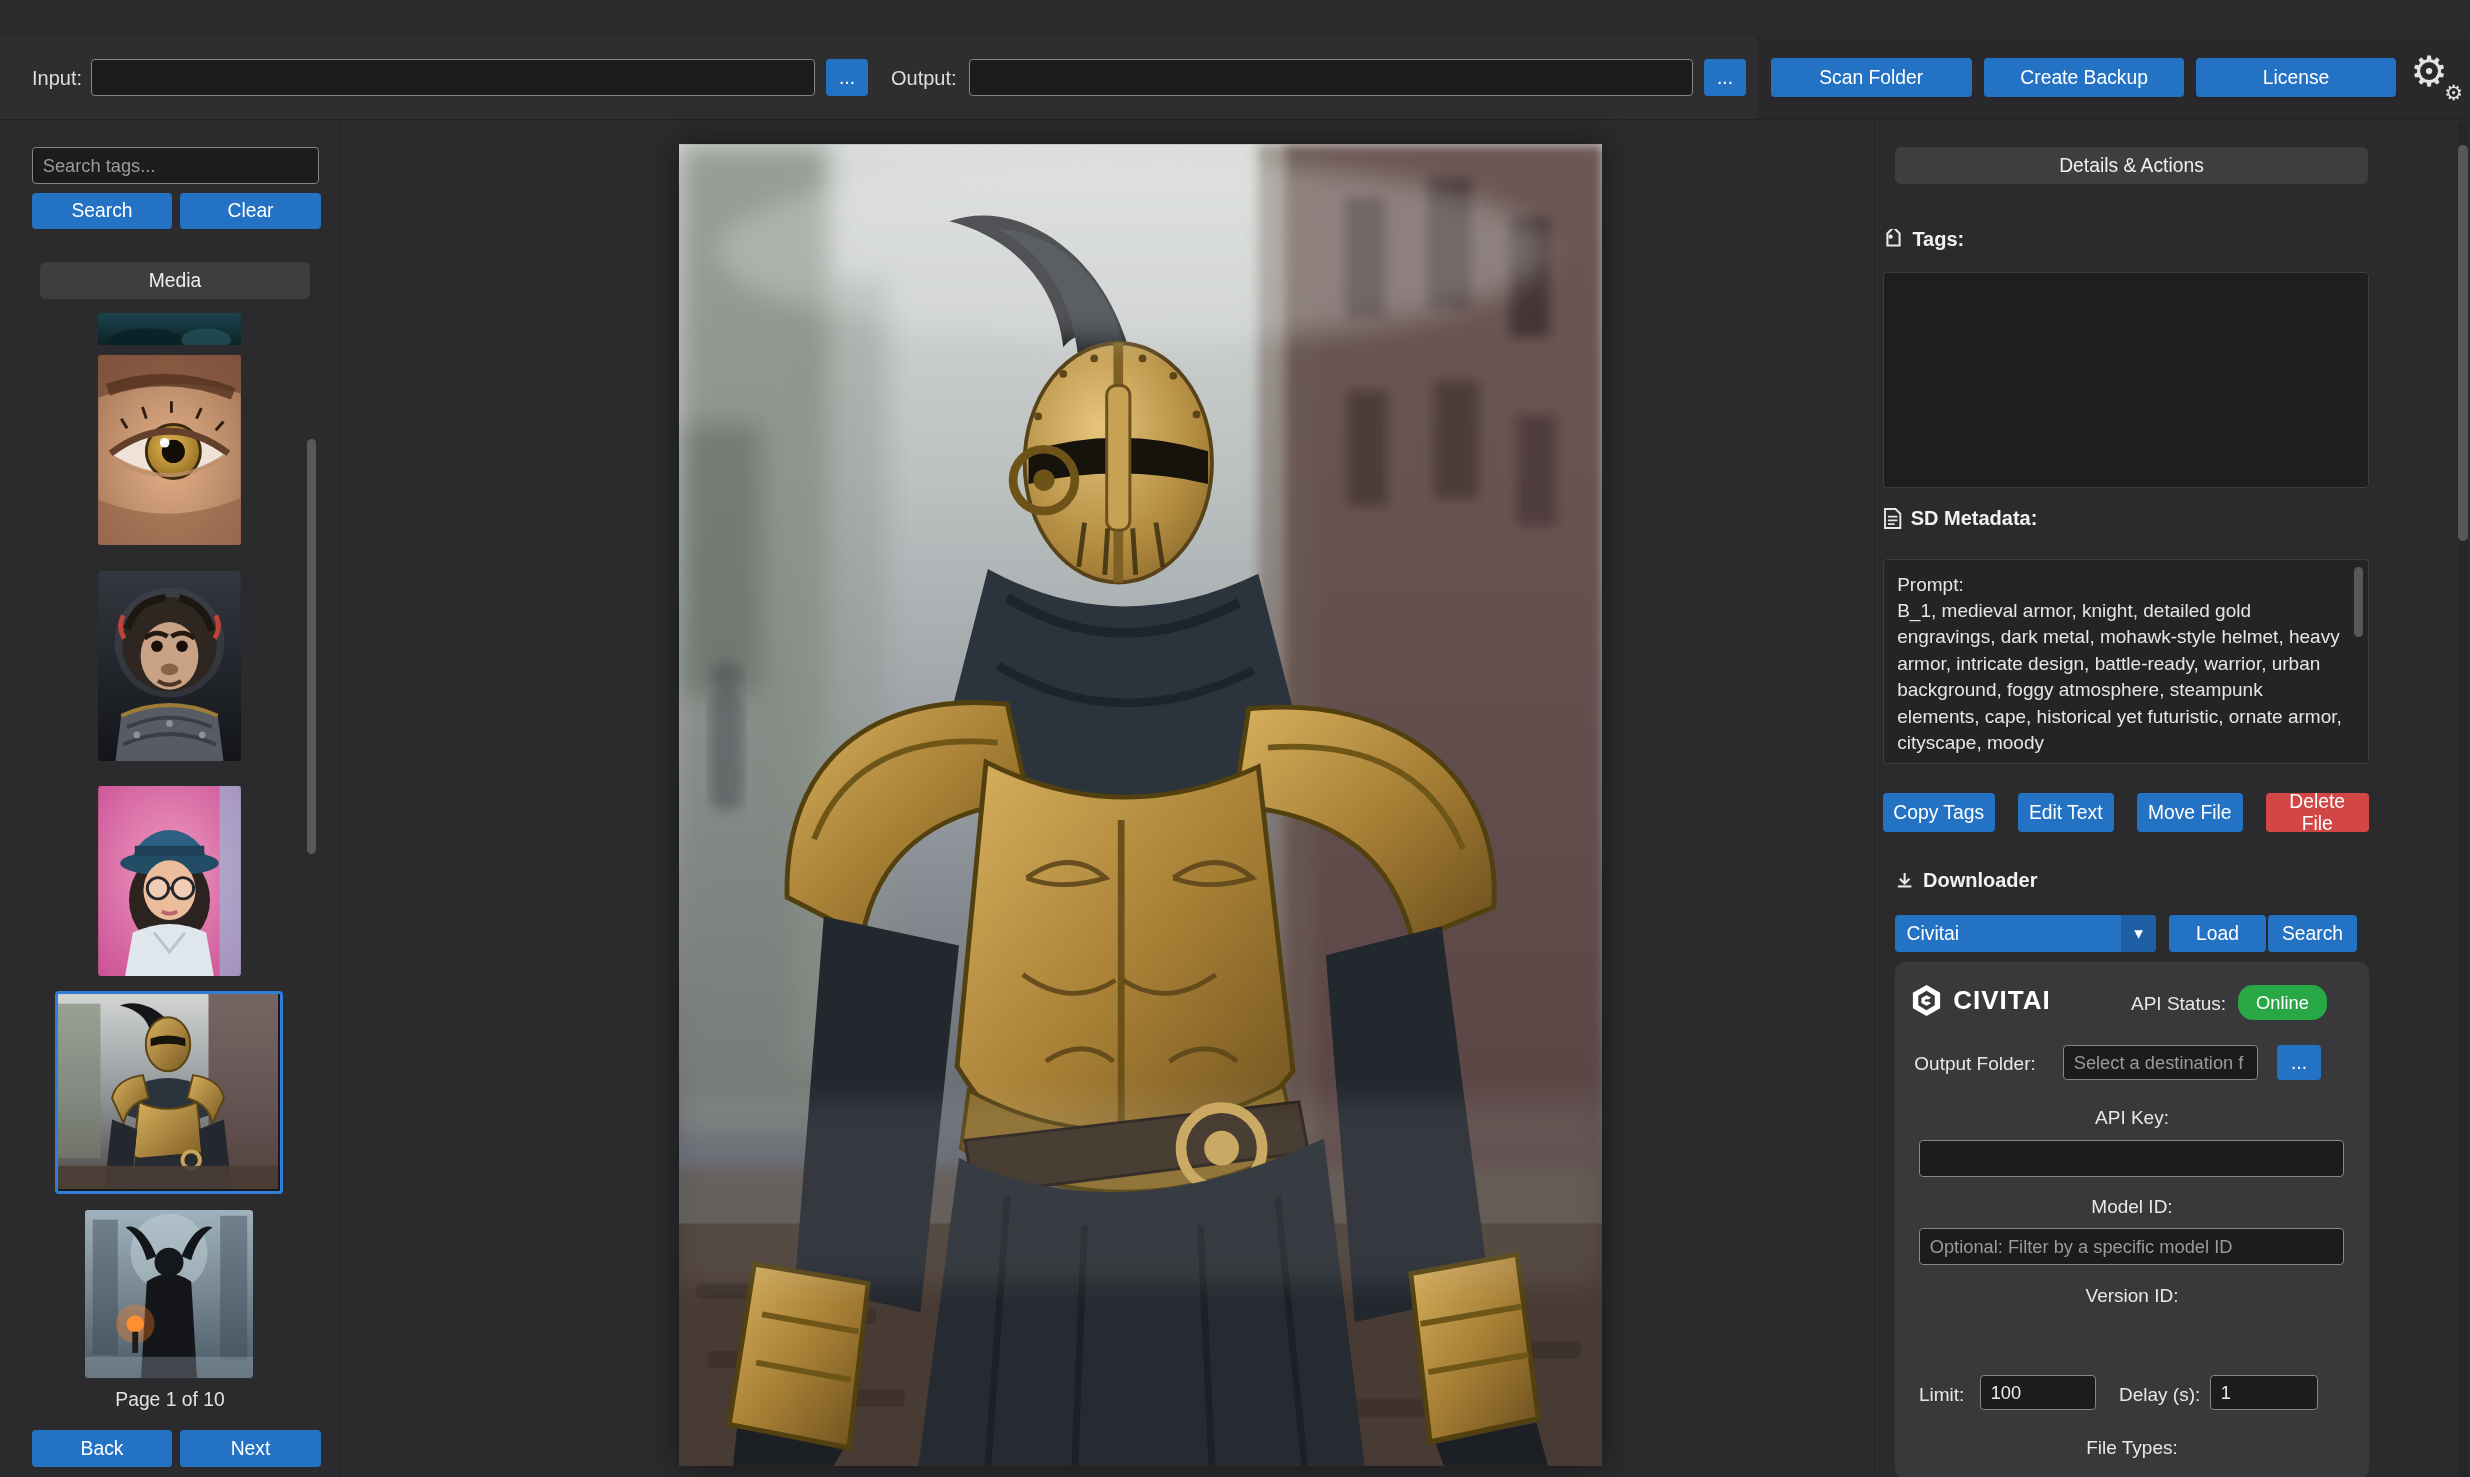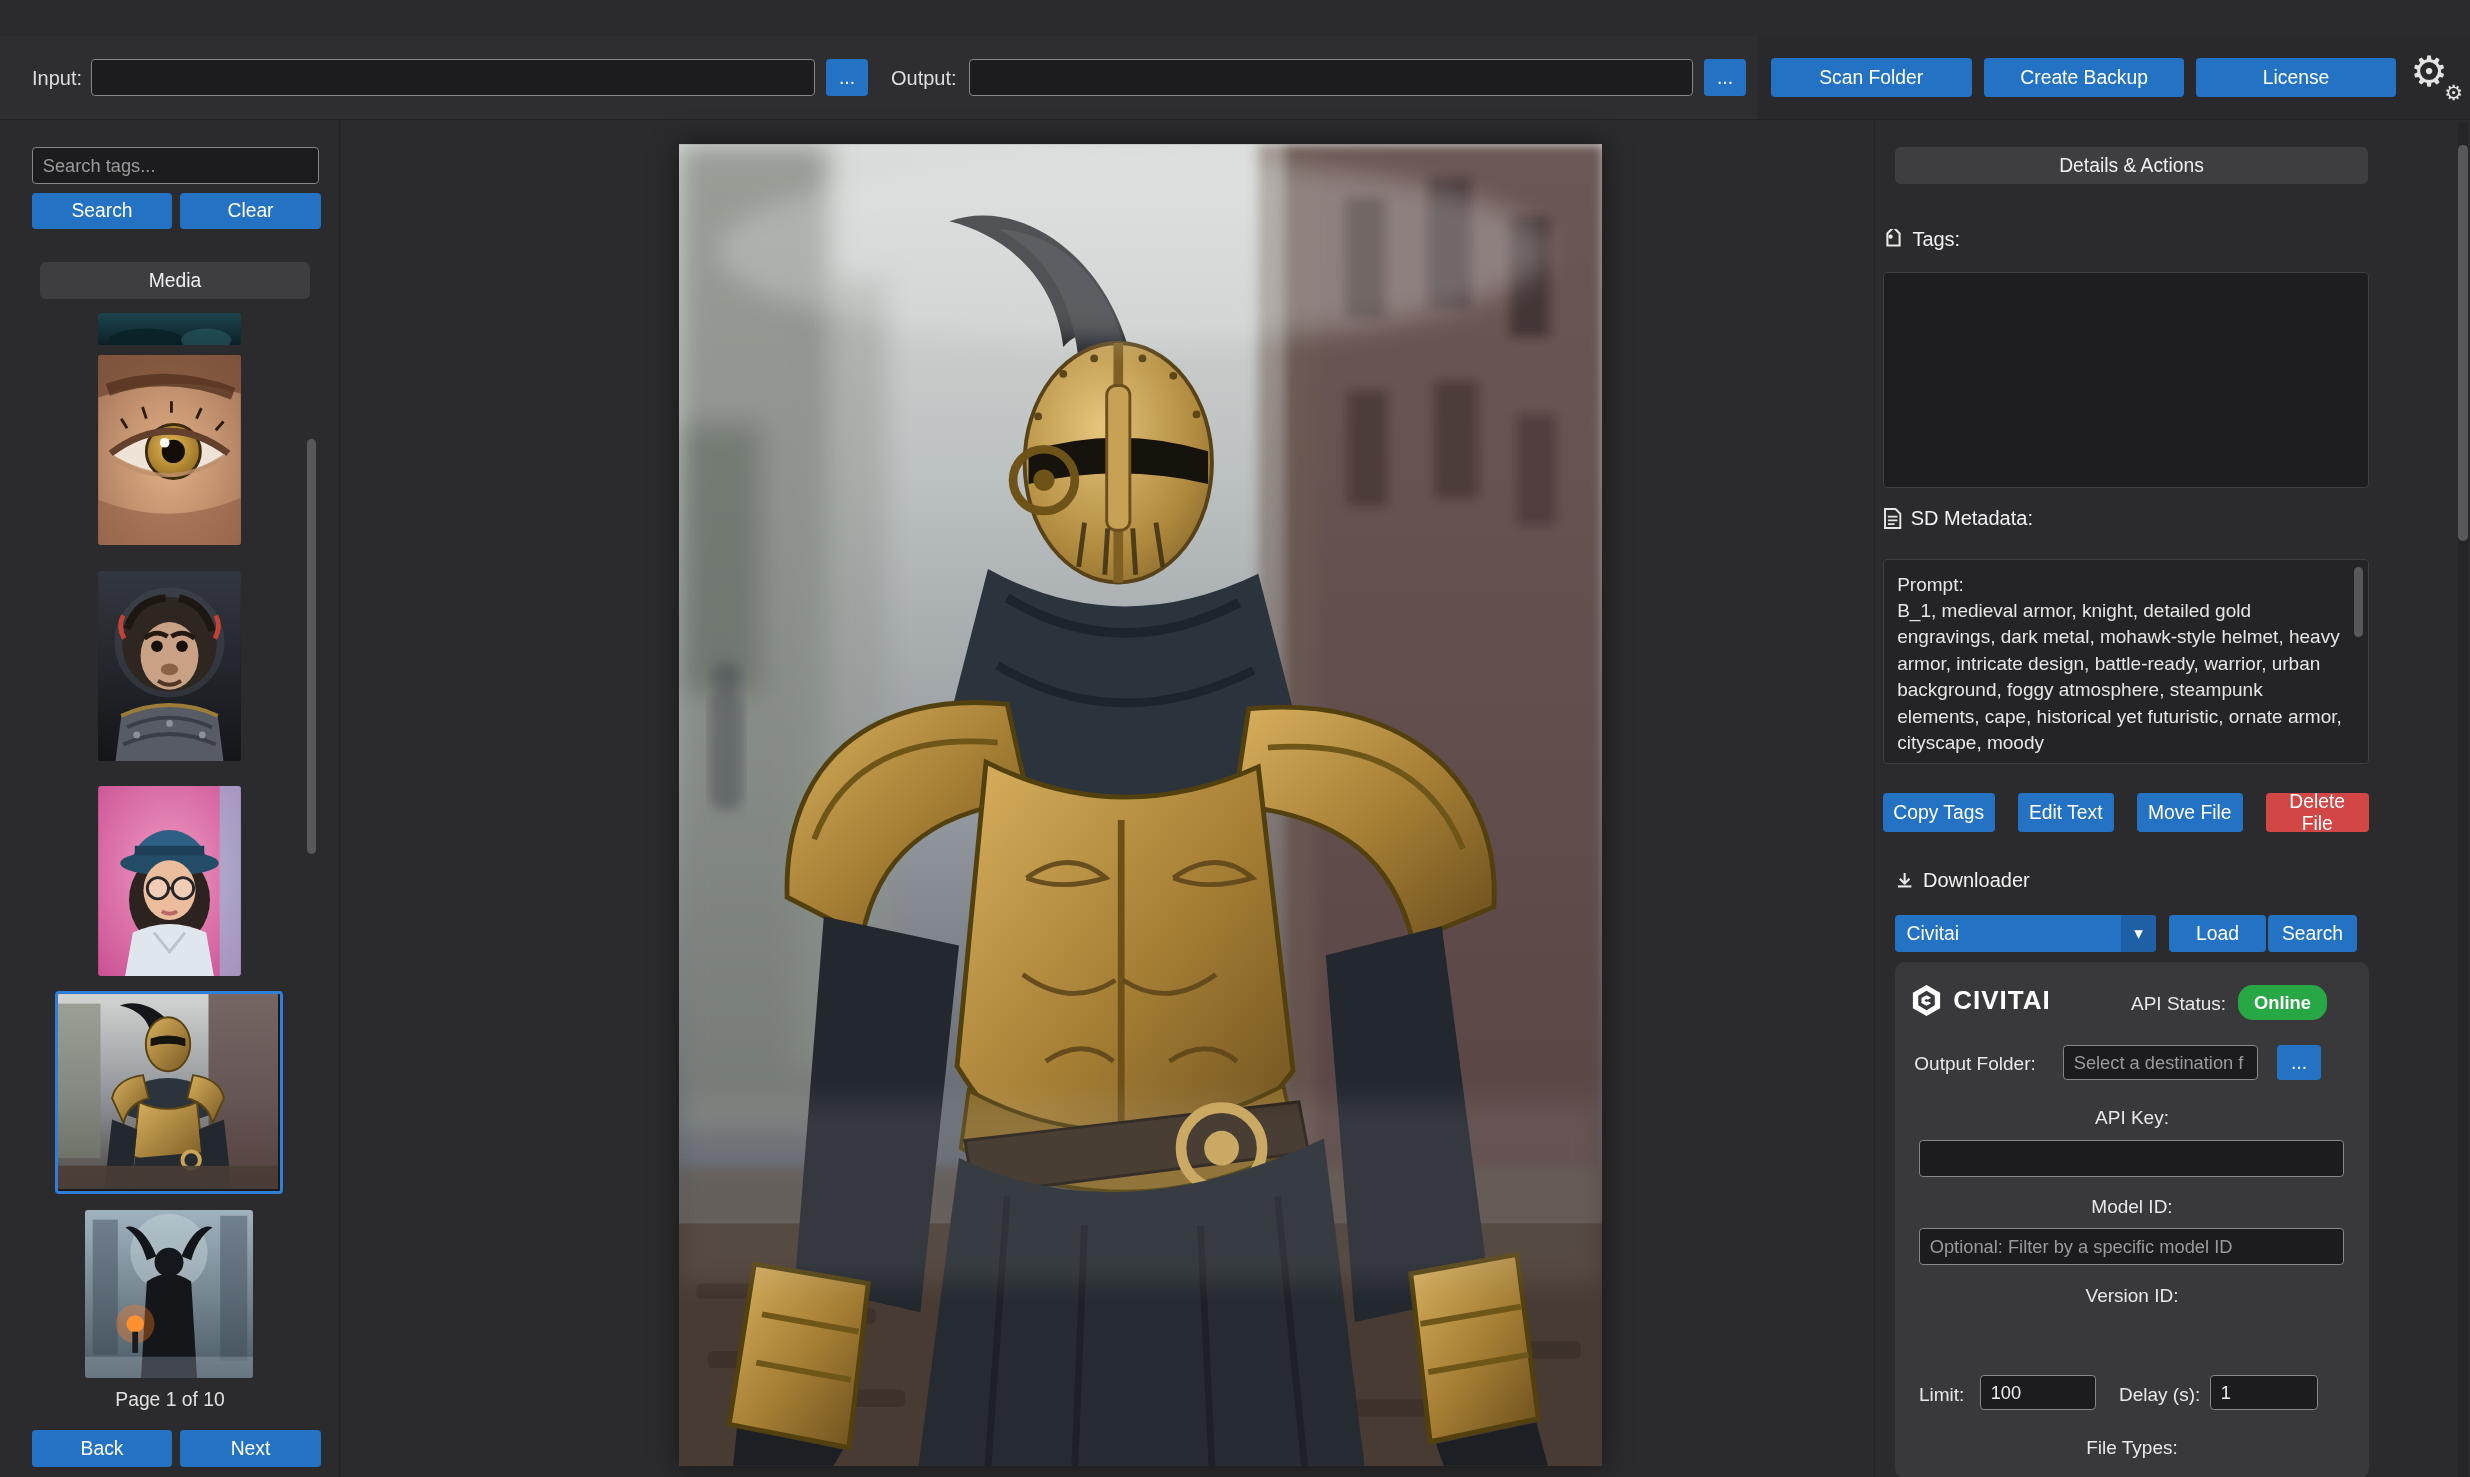--- a/index.html
+++ b/index.html
@@ -41,34 +41,34 @@
   .thumb-selected{border:3.9px solid #2f7fd6;border-radius:3.9px;}
   .v-scroll{position:absolute;border-radius:4.8px;background:#58585b;}
   
   .stage{position:absolute;left:341px;top:120px;width:1620px;bottom:0;background:#2b2b2d;}
   .main-image{position:absolute;left:338px;top:24px;width:923px;height:1322px;
               box-shadow:0 0 29px rgba(0,0,0,.45);}
   
   .rpanel{position:absolute;left:1874px;top:120px;width:498px;bottom:0;background:#2b2b2d;
           border-left:1px solid #232325;}
   .sec-label{position:absolute;display:flex;align-items:center;gap:8.7px;font-size:20px;
-             font-weight:normal;color:#f2f2f2;}
+             font-weight:bold;color:#f2f2f2;}
   .darkbox{position:absolute;background:#1e1e20;border:1px solid #3e3e41;border-radius:3.9px;}
   .mdbox{position:absolute;background:#242426;border:1px solid #3e3e41;border-radius:3.9px;
          padding:11.6px 25px 11.6px 13.5px;font-size:19px;line-height:1.39;color:#e6e6e6;overflow:hidden;}
   .select-blue{position:absolute;background:#2472c4;border-radius:3.9px;display:flex;
                align-items:center;color:#fff;font-size:19.3px;padding:0 11.6px;}
   .select-chev{position:absolute;right:0;top:0;bottom:0;width:35px;background:#1e5fa6;
                border-radius:0 3.9px 3.9px 0;display:flex;align-items:center;justify-content:center;
                font-size:17.4px;color:#fff;}
   .civ-panel{position:absolute;background:#39393c;border-radius:9.7px;}
   .civ-label{position:absolute;font-size:19px;color:#e8e8e8;}
   .civ-center{left:0;right:0;text-align:center;}
   .badge-green{position:absolute;background:#28a745;color:#fff;border-radius:15px;font-size:18.3px;
-               display:flex;align-items:center;justify-content:center;font-weight:bold;}
+               display:flex;align-items:center;justify-content:center;}
   .scroll-far{position:absolute;left:2458px;width:9.7px;top:122px;bottom:0;background:#262628;}
 </style>
 </head>
 <body>
 
 <div id="app">
 
 
   <div class="toolbar">
     <span class="tb-label" style="left:32px;">Input:</span>

